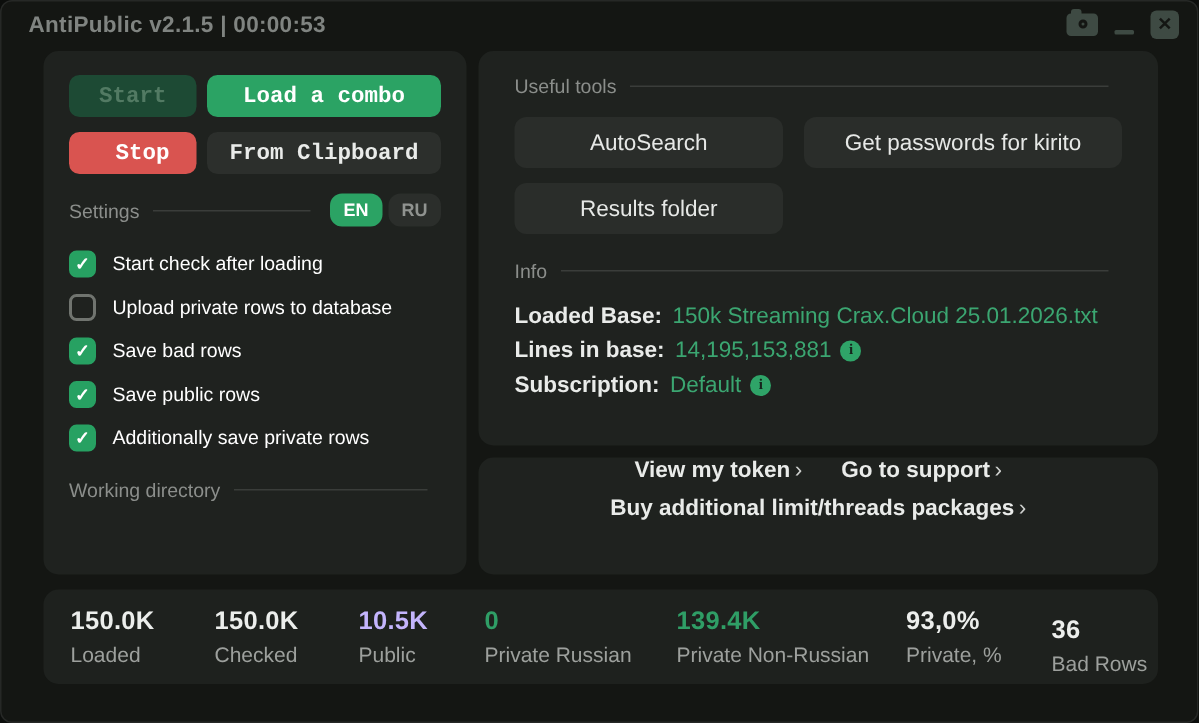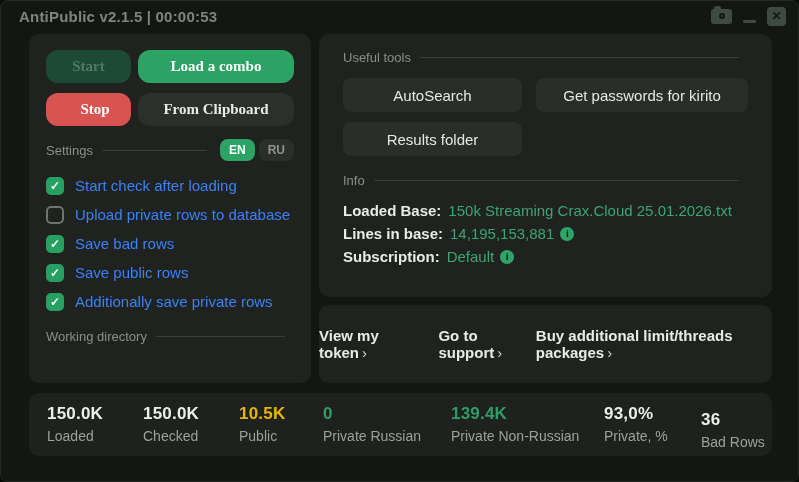--- a/index.html
+++ b/index.html
@@ -28,29 +28,29 @@
     width:19px; height:19px; background:#3e4a43; border-radius:4px;
     color:#141613; font-size:12px; font-weight:700;
     display:flex; align-items:center; justify-content:center;
   }
 
   
   .panel { position:absolute; background:#1f221f; border-radius:10px; }
   .left-panel  { left:28px;  top:33px;  width:282px; height:349px; padding:16px 17px; }
   .right-panel { left:318px; top:33px;  width:453px; height:263px; padding:16px 24px; }
   .links-panel { left:318px; top:304px; width:453px; height:78px;
-                 display:flex; align-items:center; gap:8px; }
+                 display:flex; flex-direction:column; align-items:center; gap:8px; }
   .stats-bar   { left:28px;  top:392px; width:743px; height:63px; background:#1e211e;
                  display:flex; padding:11px 0 0 18px; }
 
   
   .btn-grid { display:grid; grid-template-columns:85px 1fr; column-gap:7px; row-gap:10px; }
   .btn {
-    height:33px; border:none; border-radius:12px;
-    font-family:Liberation Serif, serif; font-size:15px; font-weight:700;
+    height:28px; border:none; border-radius:7px;
+    font-family:Liberation Mono, monospace; font-size:15px; font-weight:700;
     cursor:pointer;
   }
   .btn-start { background:#1d4a34; color:#527a63; }
   .btn-load  { background:#2ba364; color:#ffffff; }
   .btn-stop  { background:#d95450; color:#ffffff;padding-left:13px; }
   .btn-clip  { background:#2c2f2c; color:#e9ebe9; }
 
   
   .section-header { display:flex; align-items:center; margin-top:13px; }
   .section-header .s-label { font-size:13px; color:#8b8e8b; white-space:nowrap; }
@@ -64,21 +64,21 @@
 
   
   .checkbox-list { margin-top:10px; }
   .cb-row { display:flex; align-items:center; height:29px; cursor:pointer; }
   .checkbox {
     width:18px; height:18px; border-radius:5px; flex:0 0 18px;
     border:2px solid #70746f; display:flex; align-items:center; justify-content:center;
   }
   .checkbox[data-checked="true"] { background:#27a162; border-color:#27a162; }
   .checkbox[data-checked="true"]::after { content:"✓"; color:#ffffff; font-size:12px; font-weight:700; line-height:1; }
-  .cb-label { margin-left:11px; font-size:15px; color:#3b82f6; }
+  .cb-label { margin-left:11px; font-size:13px; color:#ffffff; }
 
   
   .wd-row { display:flex; margin-top:9px; height:31px; }
   .wd-folder-btn {
     width:34px; background:#2a2d2a; border:none; border-radius:6px 0 0 6px;
     display:flex; align-items:center; justify-content:center; cursor:pointer;
   }
   .wd-input {
     flex:1; background:#2a2d2a; border-radius:0 6px 6px 0; margin-left:2px;
     display:flex; align-items:center; padding:0 9px;
@@ -223,21 +223,21 @@
   <div class="panel stats-bar">
     <div class="stat">
       <span class="stat-value" style="color: rgb(236, 238, 236);">150.0K</span>
       <span class="stat-label">Loaded</span>
     </div>
     <div class="stat">
       <span class="stat-value" style="color: rgb(236, 238, 236);">150.0K</span>
       <span class="stat-label">Checked</span>
     </div>
     <div class="stat">
-      <span class="stat-value" style="color: #eab308;">10.5K</span>
+      <span class="stat-value" style="color: #c4b5fd;">10.5K</span>
       <span class="stat-label">Public</span>
     </div>
     <div class="stat">
       <span class="stat-value" style="color: rgb(47, 158, 102);">0</span>
       <span class="stat-label">Private Russian</span>
     </div>
     <div class="stat">
       <span class="stat-value" style="color: rgb(47, 158, 102);">139.4K</span>
       <span class="stat-label">Private Non-Russian</span>
     </div>

